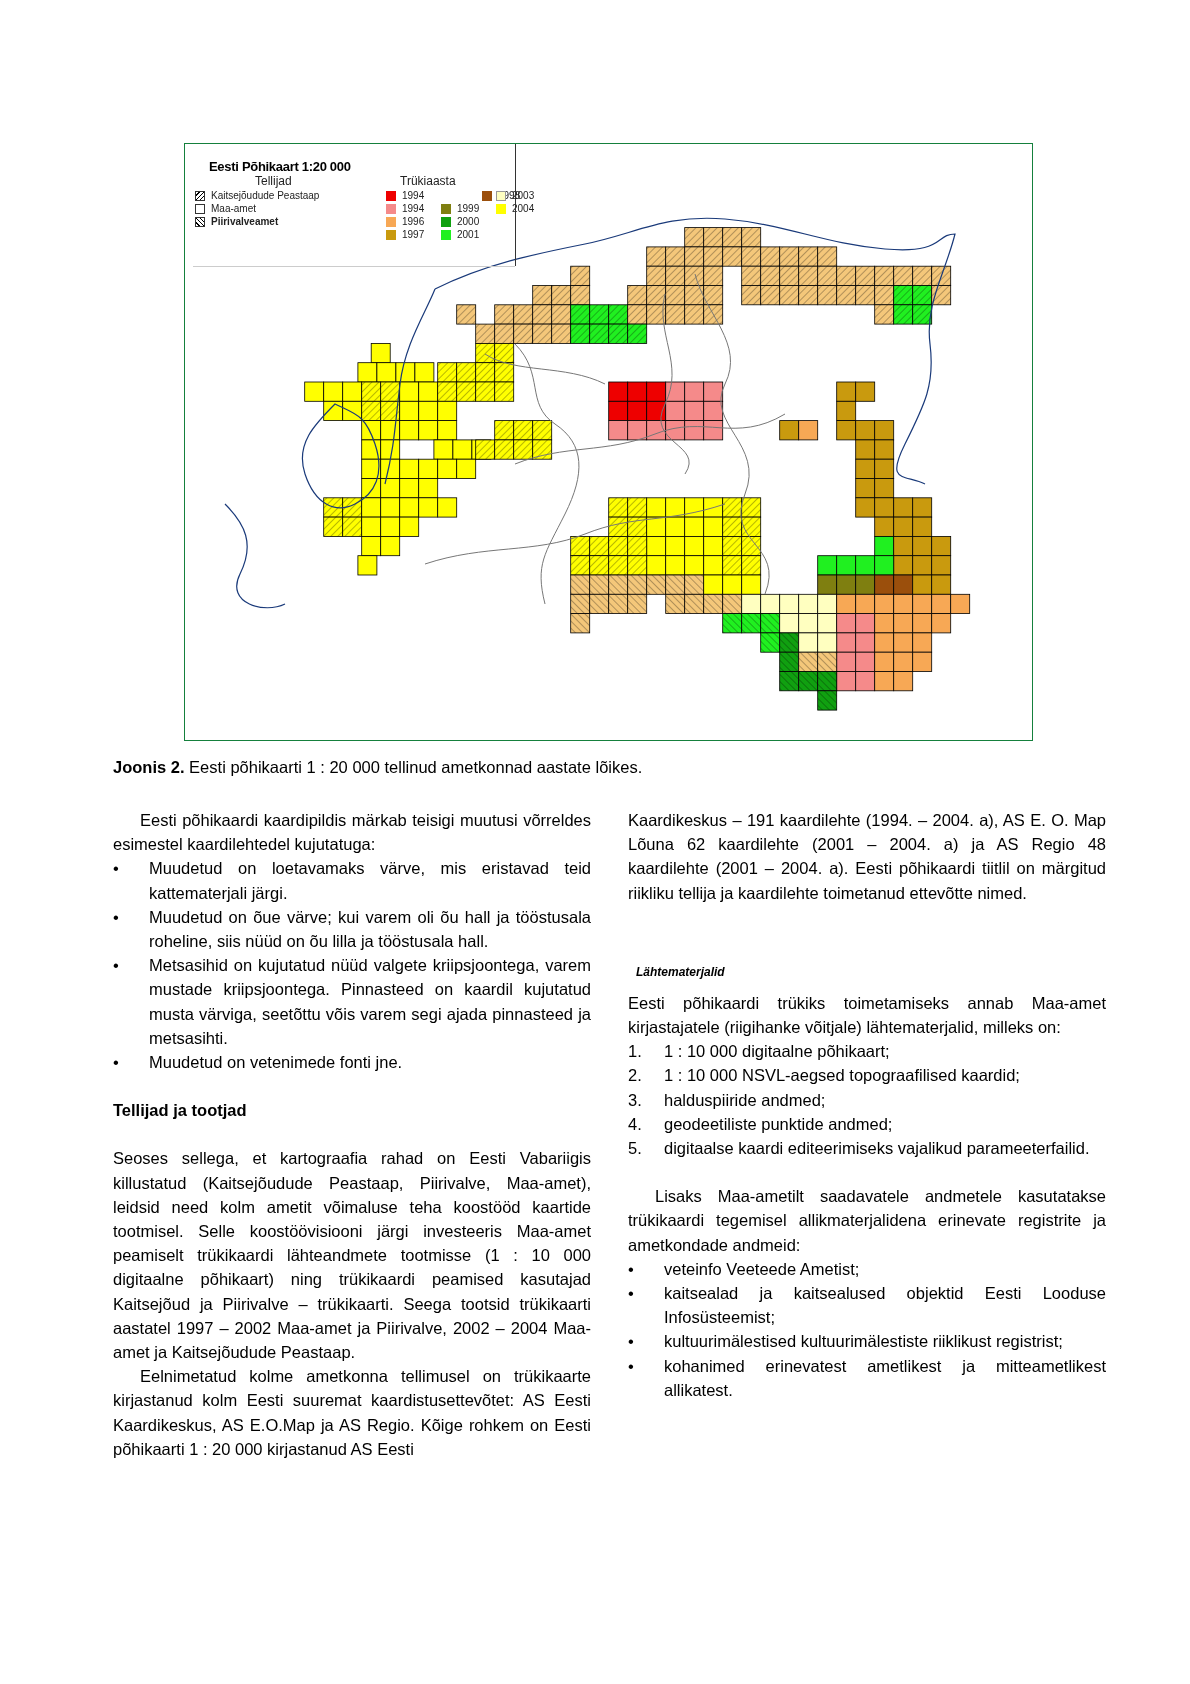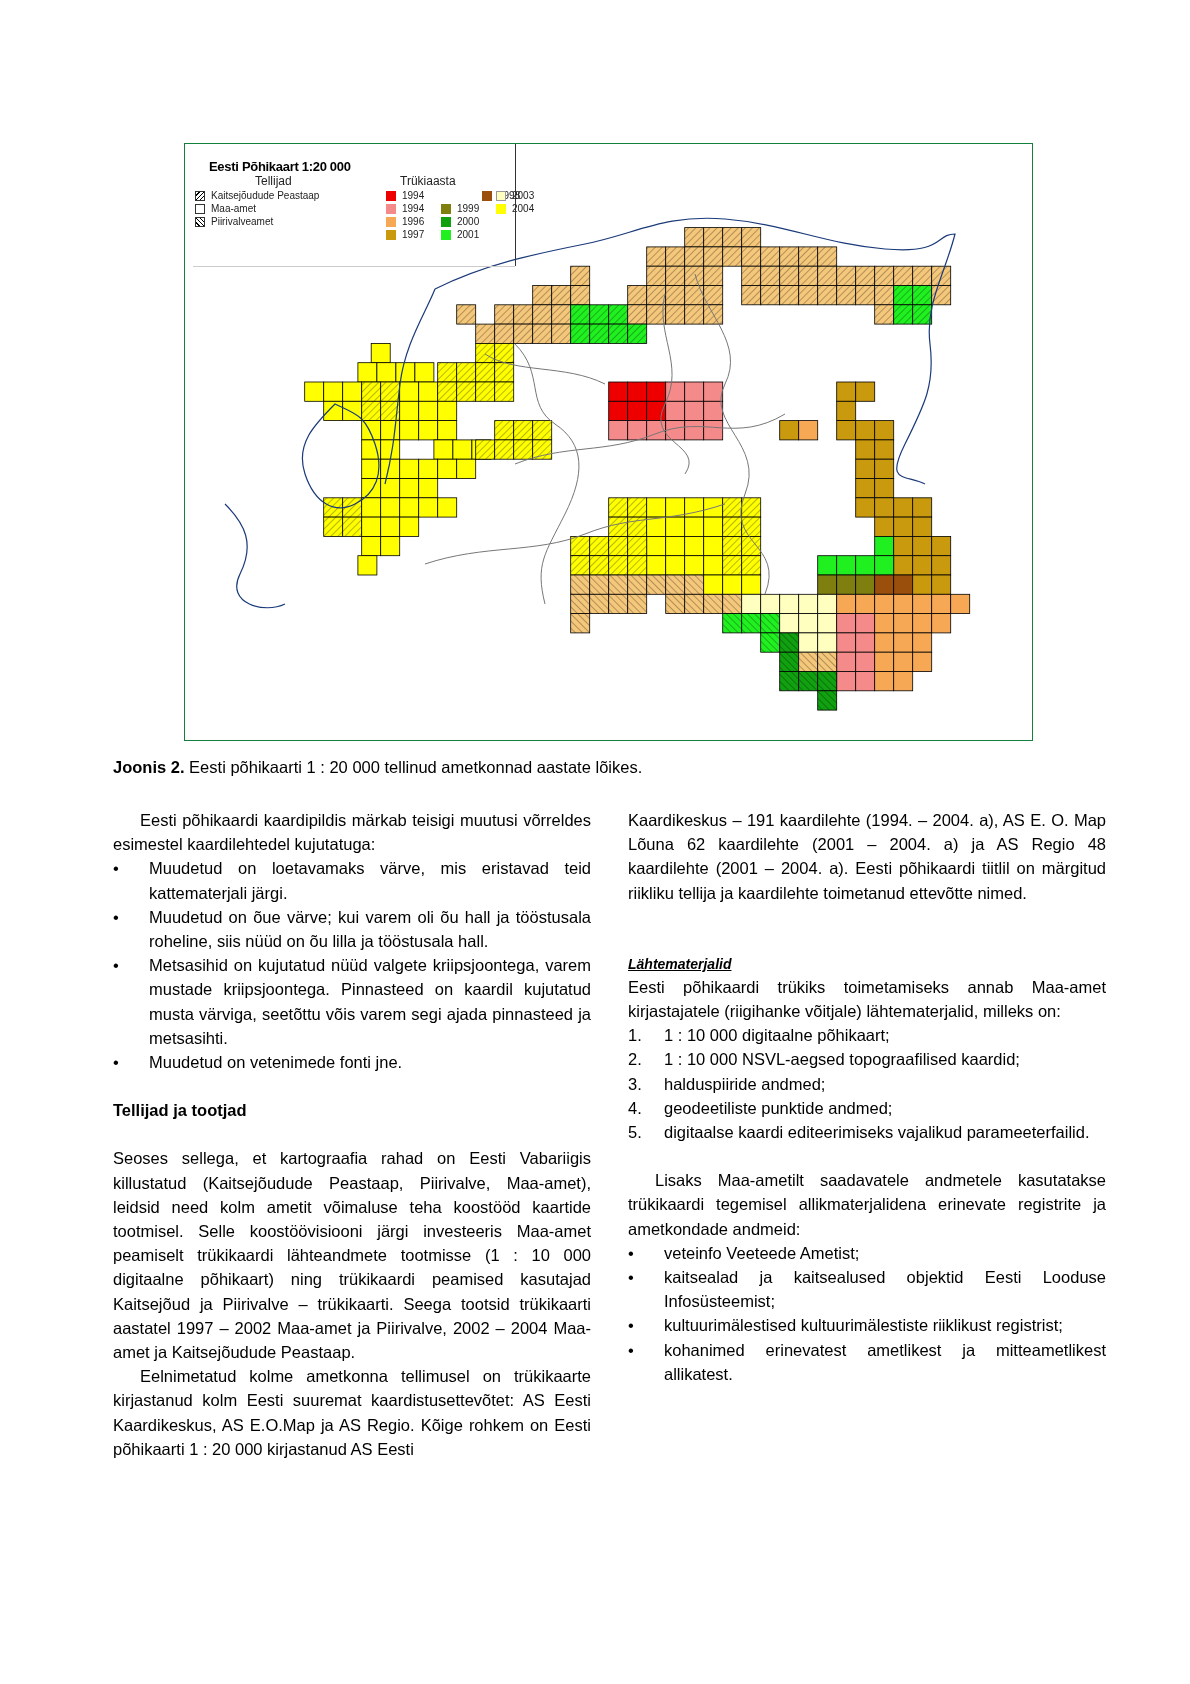--- a/index.html
+++ b/index.html
@@ -15,21 +15,21 @@
   #caption b { font-weight:bold; }
   .col { position:absolute; top:808px; width:478px; font-size:16.5px; line-height:24.2px; text-align:justify; }
   #col-left { left:113px; }
   #col-right { left:628px; }
   .p { margin:0; }
   .indent { text-indent:27px; }
   .blist { margin:0; padding:0; list-style:none; }
   .blist li { position:relative; padding-left:36px; }
   .blist li .bullet { position:absolute; left:0; top:0; }
   .h { font-weight:bold; margin:0; }
-  .hi { font-weight:bold; font-style:italic; font-size:14px; margin:0; line-height:22px;text-decoration:underline; }
+  .hi { font-weight:bold; font-style:italic; font-size:12px; margin:8px; line-height:22px; }
   .gap { height:24px; }
 </style>
 </head>
 <body>
 
 <div id="map-frame">
   <svg id="map-svg" width="849" height="598">
     <defs>
       <pattern id="hatch-f" patternUnits="userSpaceOnUse" width="5" height="5" patternTransform="rotate(45)">
         <line x1="0" y1="0" x2="0" y2="5" stroke="#000" stroke-width="1"></line>
@@ -514,21 +514,21 @@
   <div class="legend-sub" style="left:215px;top:30px;">Trükiaasta</div>
   <div id="legend-orderers">
       <div class="legend-item" style="left: 10px; top: 46px;">
         <span class="sw" style="background: repeating-linear-gradient(135deg, rgb(255, 255, 255) 0px, rgb(255, 255, 255) 2px, rgb(0, 0, 0) 2px, rgb(0, 0, 0) 3px);"></span>
         <span>Kaitsejõudude Peastaap</span>
       </div>
       <div class="legend-item" style="left: 10px; top: 59px;">
         <span class="sw"></span>
         <span>Maa-amet</span>
       </div>
-      <div class="legend-item" style="left: 10px; top: 72px;">
+      <div class="legend-item" style="left: 10px; top: 72px; font-weight: bold;">
         <span class="sw" style="background: repeating-linear-gradient(45deg, rgb(255, 255, 255) 0px, rgb(255, 255, 255) 2px, rgb(0, 0, 0) 2px, rgb(0, 0, 0) 3px);"></span>
         <span>Piirivalveamet</span>
       </div>
     </div>
   <div id="legend-years">
       <div class="legend-item" style="left: 201px; top: 46px;">
         <span class="sw noborder" style="background: rgb(238, 0, 0);"></span>
         <span>1994</span>
       </div>
       <div class="legend-item" style="left: 201px; top: 59px;">

